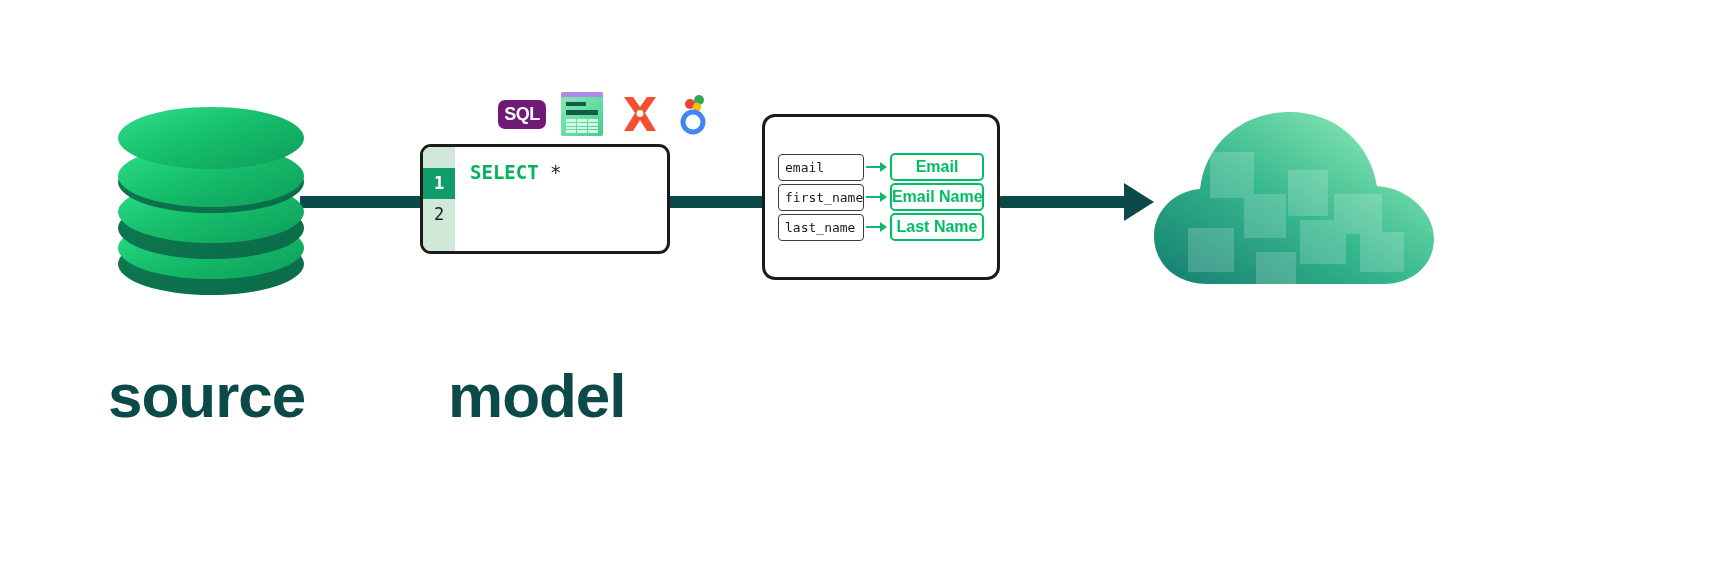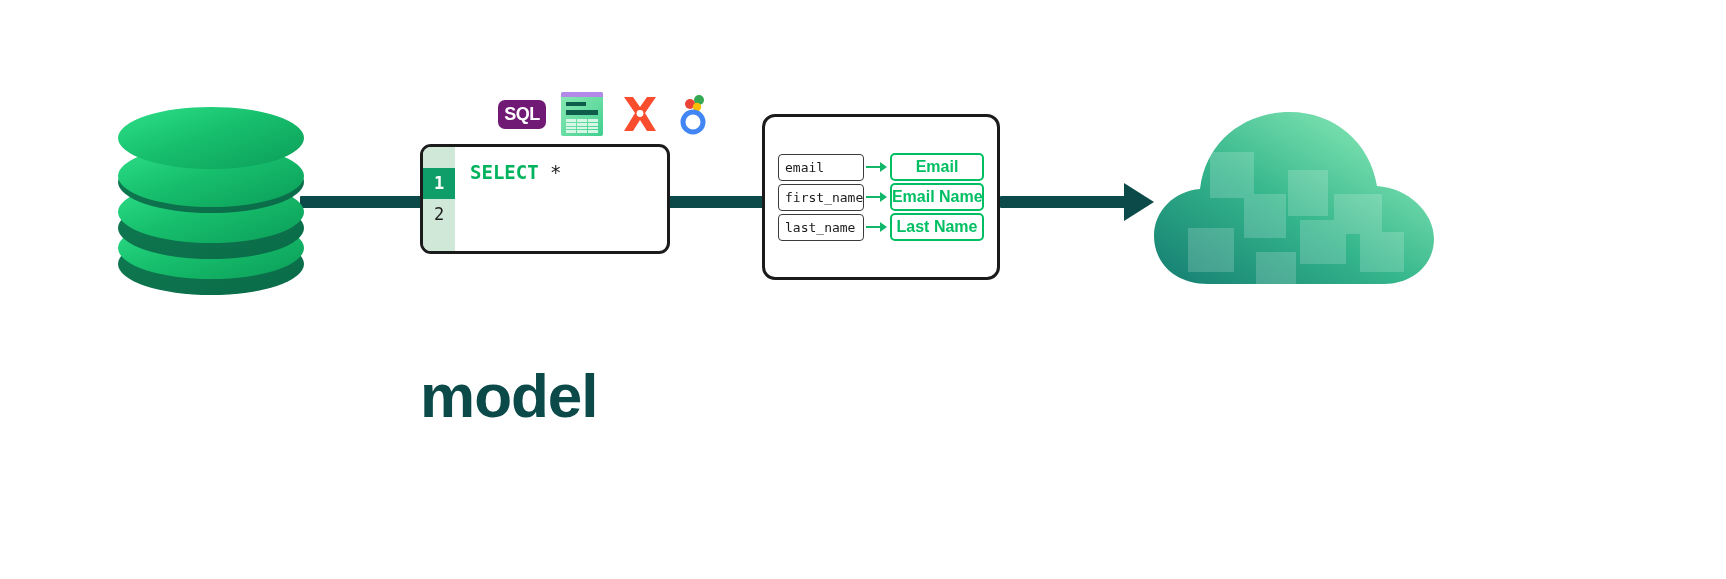--- a/index.html
+++ b/index.html
@@ -275,21 +275,21 @@
     position: absolute;
     top: 360px;
     color: #0c4a4a;
     font-family: "Liberation Sans", sans-serif;
     font-size: 62px;
     font-weight: bold;
     letter-spacing: -1px;
     white-space: nowrap;
   }
   #caption-source { left: 108px; }
-  #caption-model { left: 420px; }
+  #caption-model { left: 448px; }
   #caption-sync { left: 812px; }
   #caption-destination { left: 1128px; }
 </style>
 </head>
 <body>
 
 <div class="stage">
 
   <div class="connector" id="conn-source-model"></div>
   <div class="connector" id="conn-model-sync"></div>
@@ -406,15 +406,16 @@
         <rect x="40" y="120" width="46" height="44"></rect>
         <rect x="140" y="62" width="40" height="46"></rect>
         <rect x="152" y="112" width="46" height="44"></rect>
         <rect x="186" y="86" width="48" height="40"></rect>
         <rect x="212" y="124" width="44" height="40"></rect>
         <rect x="108" y="144" width="40" height="34"></rect>
       </g>
     </svg>
   </div>
 
+  <div class="caption" id="caption-source">source</div>
   <div class="caption" id="caption-model">model</div>
 
 </div>
 
 </body></html>

